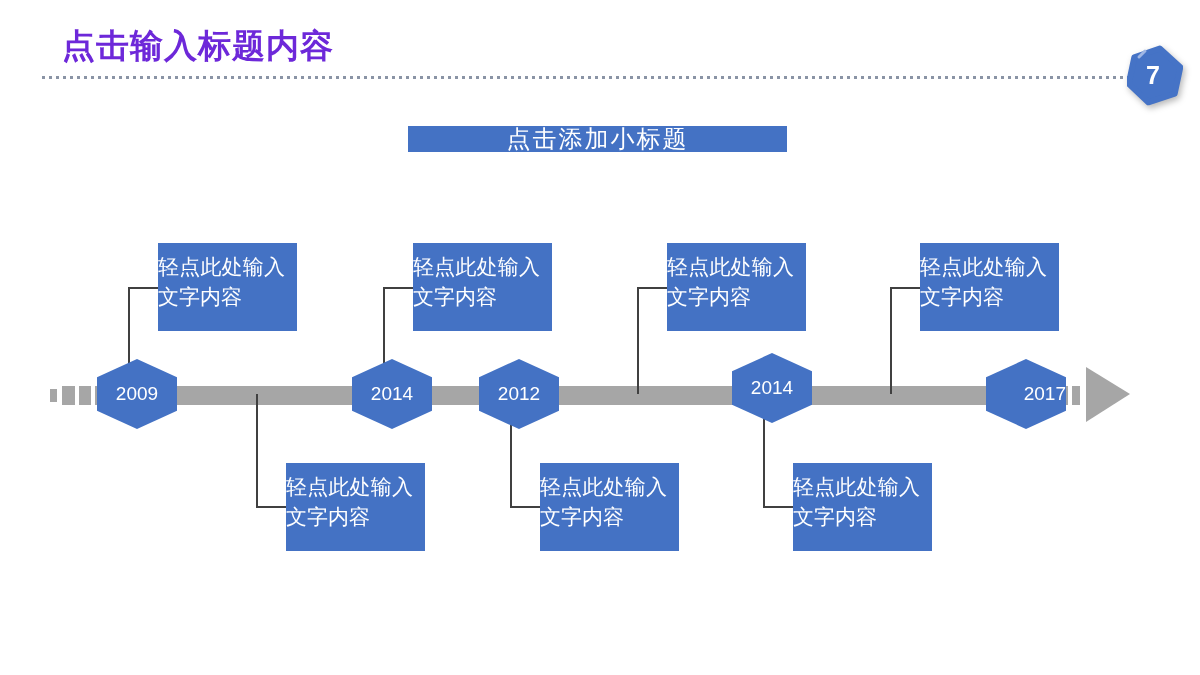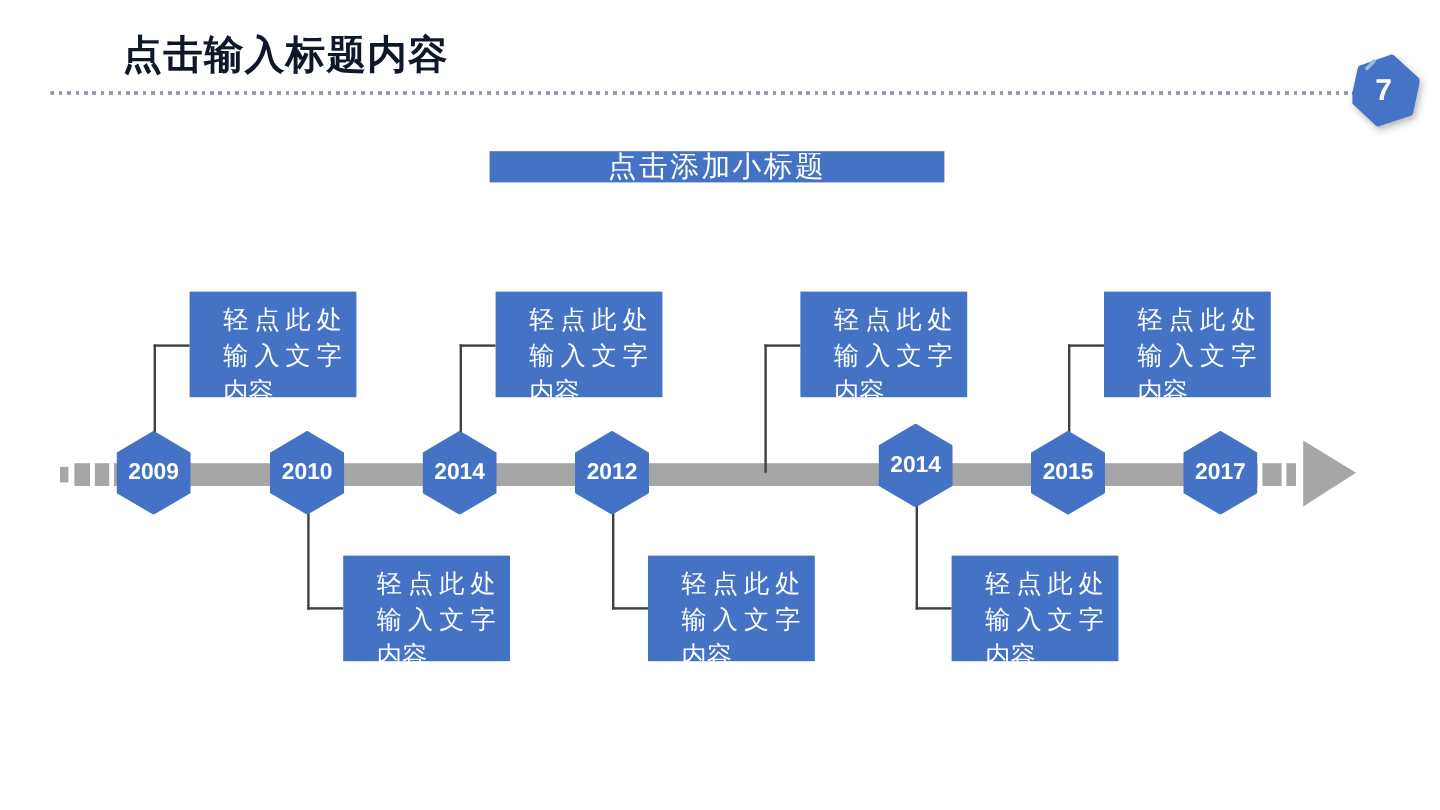--- a/index.html
+++ b/index.html
@@ -7,22 +7,22 @@
   body { font-family: "Liberation Sans", "DejaVu Sans", sans-serif; }
   .slide {
     position: relative;
     width: 1200px; height: 675px;
     background: #ffffff;
     overflow: hidden;
   }
   
   .slide-title {
     position: absolute; left: 62px; top: 24px;
-    font-size: 33px; font-weight: bold; color: #0f172a;
-    letter-spacing: 1px; white-space: nowrap; margin-left: 40px;
+    font-size: 33px; font-weight: bold; color: #6d28d9;
+    letter-spacing: 1px; white-space: nowrap;
   }
   .dotted-rule {
     position: absolute; left: 42px; top: 76px;
     width: 1086px; height: 3px;
     background: repeating-linear-gradient(90deg, #8A94A5 0 3px, transparent 3px 7px);
   }
   .page-badge {
     position: absolute; left: 1127px; top: 44px;
     width: 56px; height: 62px;
   }
@@ -50,31 +50,31 @@
     border-top: 27px solid transparent;
     border-bottom: 28px solid transparent;
     border-left: 44px solid #A6A6A6;
   }
   
   .conn { position: absolute; width: 30px; }
   .conn.top    { border-left: 2px solid #404040; border-top: 2px solid #404040; }
   .conn.bottom { border-left: 2px solid #404040; border-bottom: 2px solid #404040; }
   
   .hex {
-    position: absolute; width: 62px; height: 70px;
+    position: absolute; width: 80px; height: 70px;
     background: #4472C4;
     clip-path: polygon(50% 0%, 100% 26%, 100% 74%, 50% 100%, 0% 74%, 0% 26%);
-    display: flex; align-items: center; justify-content: center; font-weight: bold;
+    display: flex; align-items: center; justify-content: center;
   }
   .hex .year { color: #fff; font-size: 19px; }
   
   .note-box {
     position: absolute; width: 139px; height: 88px;
     background: #4472C4;
-    padding: 9px 12px 0 28px;
+    padding: 9px 12px 0 0;
     color: #fff; font-size: 21px; line-height: 30px;
     text-align: justify;
   }
 </style>
 </head>
 <body>
 
 <div class="slide">
 
   <div class="slide-title">点击输入标题内容</div>
@@ -102,36 +102,30 @@
   <div class="conn bottom" style="left:256px; top:394px; height:114px;"></div>
   <div class="conn top" style="left:383px; top:287px; height:107px;"></div>
   <div class="conn bottom" style="left:510px; top:394px; height:114px;"></div>
   <div class="conn top" style="left:637px; top:287px; height:107px;"></div>
   <div class="conn bottom" style="left:763px; top:394px; height:114px;"></div>
   <div class="conn top" style="left:890px; top:287px; height:107px;"></div>
 
   <div class="hex" style="left:97px;  top:359px;">
     <span class="year">2009</span>
   </div>
-  <div class="hex" style="left:225px; top:359px;">
-    <span class="year">2010</span>
-  </div>
   <div class="hex" style="left:352px; top:359px;">
     <span class="year">2014</span>
   </div>
   <div class="hex" style="left:479px; top:359px;">
     <span class="year">2012</span>
   </div>
   <div class="hex" style="left:732px; top:353px;">
     <span class="year">2014</span>
   </div>
-  <div class="hex" style="left:859px; top:359px;">
-    <span class="year">2015</span>
-  </div>
-  <div class="hex" style="left:986px; top:359px;">
+  <div class="hex" style="left:986px; top:359px;justify-content:flex-end;">
     <span class="year">2017</span>
   </div>
 
   <div class="note-box" style="left:158px; top:243px;">轻点此处输入文字内容</div>
   <div class="note-box" style="left:413px; top:243px;">轻点此处输入文字内容</div>
   <div class="note-box" style="left:667px; top:243px;">轻点此处输入文字内容</div>
   <div class="note-box" style="left:920px; top:243px;">轻点此处输入文字内容</div>
 
   <div class="note-box" style="left:286px; top:463px;">轻点此处输入文字内容</div>
   <div class="note-box" style="left:540px; top:463px;">轻点此处输入文字内容</div>

